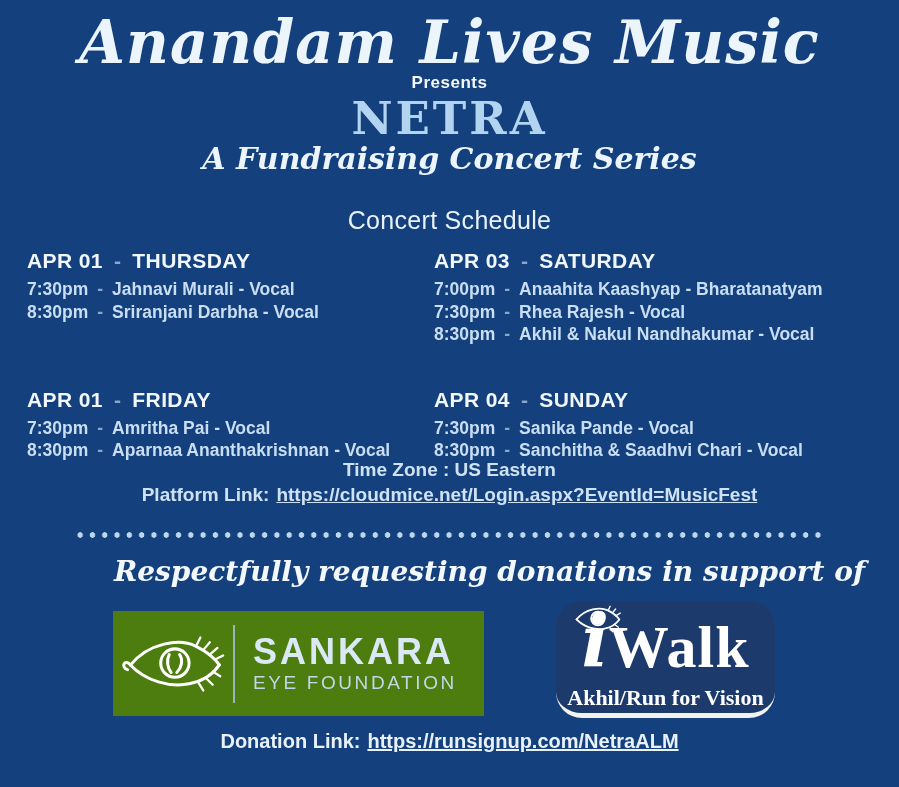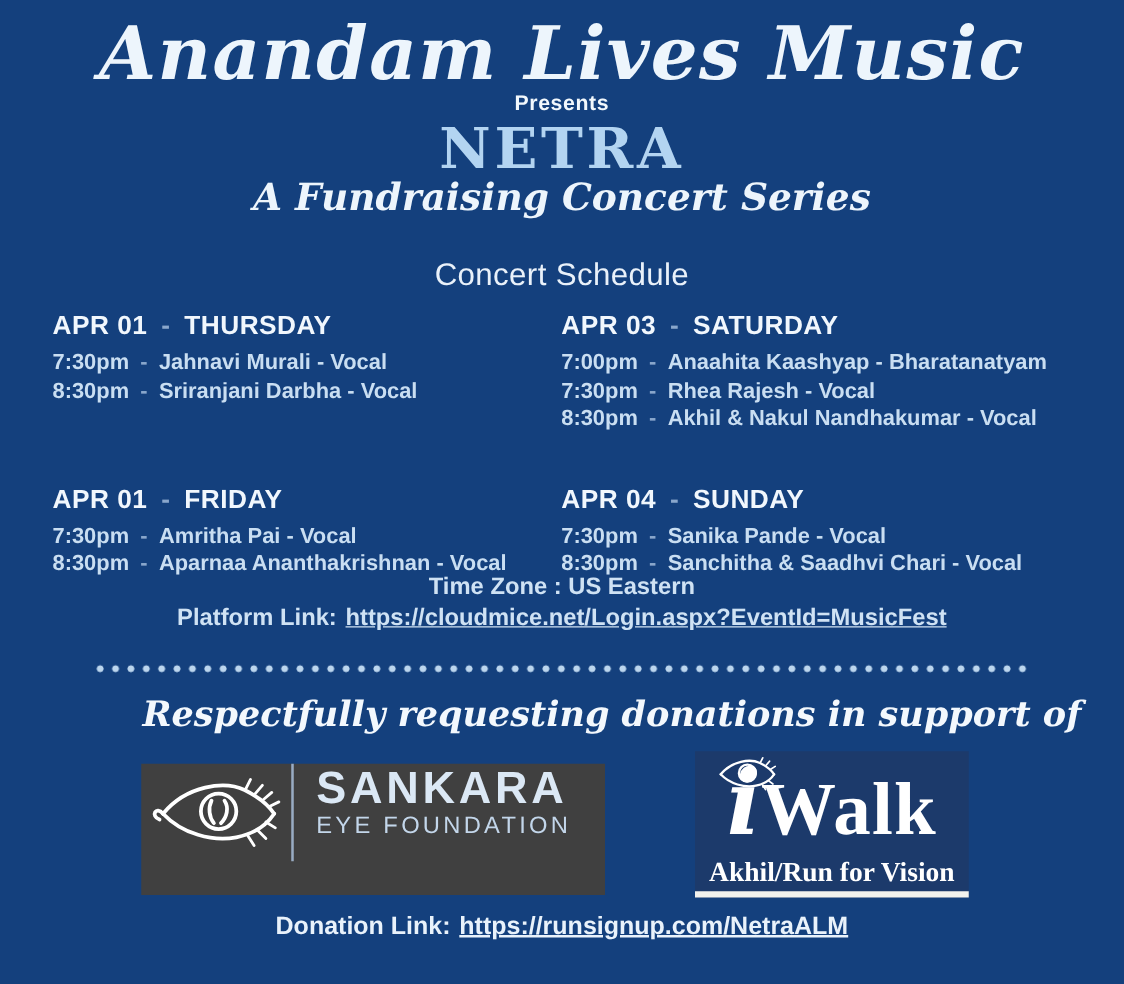--- a/index.html
+++ b/index.html
@@ -29,21 +29,21 @@
   .subtitle {
     top:141px;
     font-family:"DejaVu Serif", serif; font-style:italic; font-weight:bold;
     font-size:30px; color:#edf5fc;
   }
   .schedule-heading {
     top:206px; font-size:25px; font-weight:normal; letter-spacing:.3px; color:#e9f1fa;
   }
 
   .schedule-grid {
-    position:absolute; top:249px; left:42px; width:836px;
+    position:absolute; top:249px; left:27px; width:836px;
     display:grid; grid-template-columns:407px 1fr; row-gap:42px;
   }
   .day-heading {
     font-size:21px; font-weight:bold; letter-spacing:.4px; color:#f1f7fd;
     margin-bottom:5px; white-space:nowrap;
   }
   .dash { color:#8aa7cc; font-weight:bold; margin:0 11px; }
   .item {
     font-size:17.5px; font-weight:bold; color:#c9def2;
     line-height:22.5px; white-space:nowrap;
@@ -66,31 +66,31 @@
   }
 
   .request {
     top:555px;
     font-family:"DejaVu Serif", serif; font-style:italic; font-weight:bold;
     font-size:28px; color:#f3f8fd;padding-left:40px;
   }
 
   .sankara-tile {
     position:absolute; left:113px; top:611px; width:371px; height:105px;
-    background:#404040; display:flex; 
+    background:#4d7c0f; display:flex; align-items:center;
   }
   .sankara-eye { width:104px; height:78px; margin-left:8px; flex:none; }
   .sankara-divider { width:2px; height:78px; background:#a9c0da; opacity:.85; margin:0 18px 0 8px; flex:none; }
   .sankara-text { display:flex; flex-direction:column; }
   .sankara-name { font-size:36px; font-weight:bold; letter-spacing:3px; color:#dbe8f5; line-height:37px; }
   .sankara-tag  { font-size:19px; letter-spacing:2.6px; color:#c3d6ea; margin-top:2px; }
 
   .iwalk-tile {
     position:absolute; left:556px; top:601px; width:219px; height:112px;
-    background:#1c3a6b; border-bottom:5px solid #f2f2ee;
+    background:#1c3a6b; border-bottom:5px solid #f2f2ee;border-radius:26px;
   }
   .iwalk-eye { position:absolute; left:16px; top:3px; width:50px; height:30px; }
   .iwalk-name {
     position:absolute; top:-2px; left:0; width:100%; text-align:center;
     font-family:"Liberation Serif", serif; font-weight:bold; color:#ffffff;
   }
   .iwalk-i { font-style:italic; font-size:72px; font-family:"DejaVu Serif", serif; }
   .iwalk-walk { font-size:60px; letter-spacing:1px; }
   .iwalk-tag {
     position:absolute; bottom:2px; left:0; width:100%; text-align:center;

